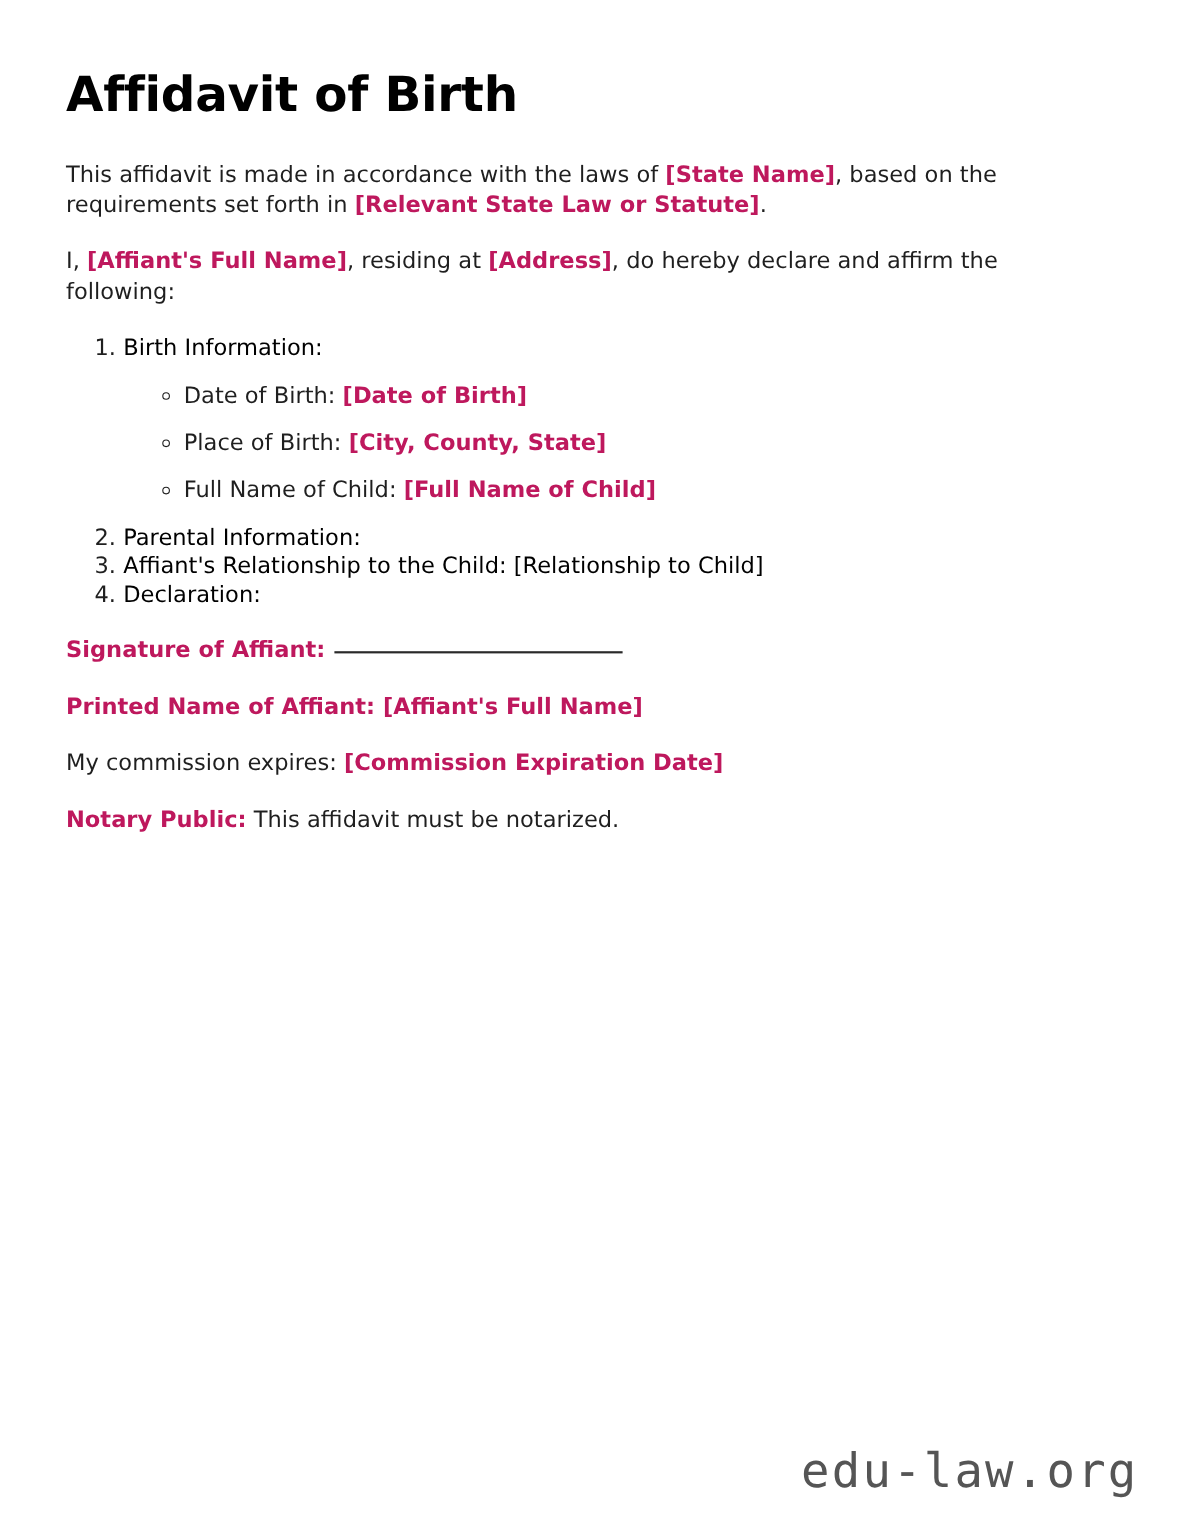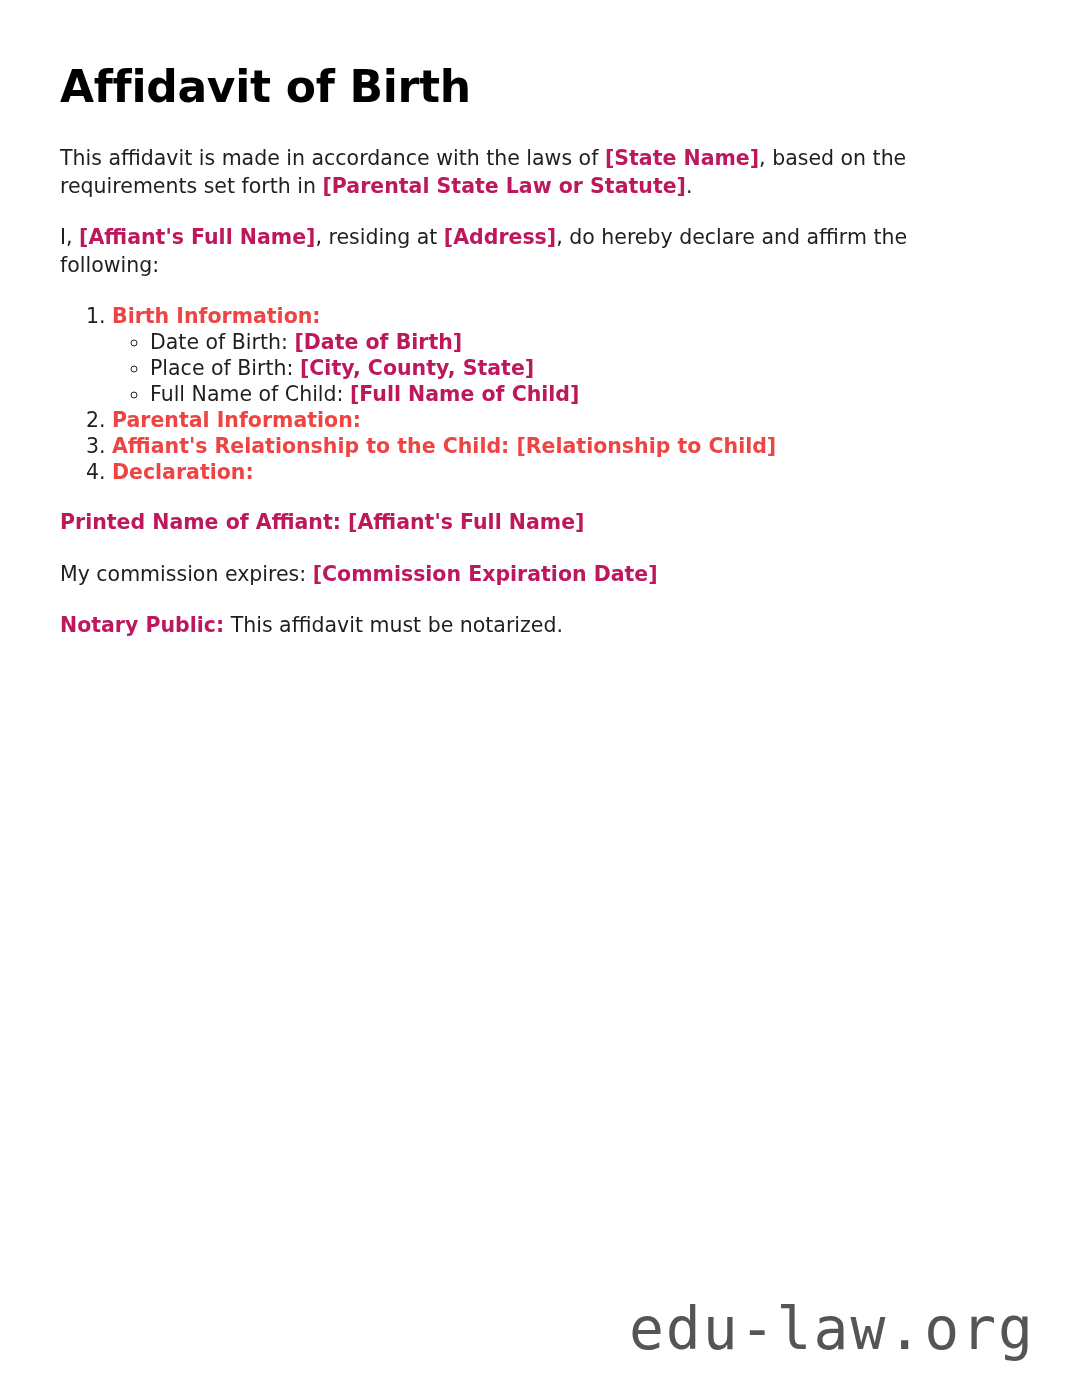--- a/index.html
+++ b/index.html
@@ -51,65 +51,65 @@
   ol.main-list > li {
     margin: 0;
     padding: 0;
     color: #1f1f1f;
   }
   ol.main-list > li::marker {
     font-weight: normal;
     color: #1f1f1f;
   }
   ol.main-list > li > .item-head {
-    font-weight: bold;
-    color: #ef4444;
+    font-weight: normal;
+    color: #000000;
   }
   ul.sub-list {
     margin: 0;
     padding-left: 38px;
     list-style-type: circle;
   }
   ul.sub-list > li {
-    margin: 0;
+    margin: 17px;
     padding: 0;
     color: #1f1f1f;
     line-height: 1.27;
   }
   ul.sub-list > li::marker {
     color: #1f1f1f;
   }
   .sig-line {
     display: inline-block;
     border-bottom: 2px solid #2a2a2a;
     width: 262px;
     margin-left: 8px;
     vertical-align: 3px;
     height: 0;
   }
   .watermark {
     position: absolute;
     right: 40px;
     bottom: 28px;
     font-family: "DejaVu Sans Mono", "Liberation Mono", monospace;
-    font-size: 58px;
+    font-size: 43px;
     letter-spacing: 2px;
     color: #555555;
     white-space: nowrap;
   }
 </style>
 </head>
 <body>
 
 <div class="page">
 
   <h1 class="doc-title">Affidavit of Birth</h1>
 
   <p class="para">
-    <span>This affidavit is made in accordance with the laws of </span><b>[State Name]</b><span>, based on the requirements set forth in </span><b>[Parental State Law or Statute]</b><span>.</span>
+    <span>This affidavit is made in accordance with the laws of </span><b>[State Name]</b><span>, based on the requirements set forth in </span><b>[Relevant State Law or Statute]</b><span>.</span>
   </p>
 
   <p class="para">
     <span>I, </span><b>[Affiant's Full Name]</b><span>, residing at </span><b>[Address]</b><span>, do hereby declare and affirm the following:</span>
   </p>
 
   <ol class="main-list">
 
     <li>
       <span class="item-head">Birth Information:</span>
@@ -128,20 +128,23 @@
       <span class="item-head">Affiant's Relationship to the Child: [Relationship to Child]</span>
     </li>
 
     <li>
       <span class="item-head">Declaration:</span>
     </li>
 
   </ol>
 
 
+  <p class="para">
+    <b>Signature of Affiant:</b><span class="sig-line"></span>
+  </p>
 
   <p class="para">
     <b>Printed Name of Affiant: [Affiant's Full Name]</b>
   </p>
 
   <p class="para">
     <span>My commission expires: </span><b>[Commission Expiration Date]</b>
   </p>
 
   <p class="para">

